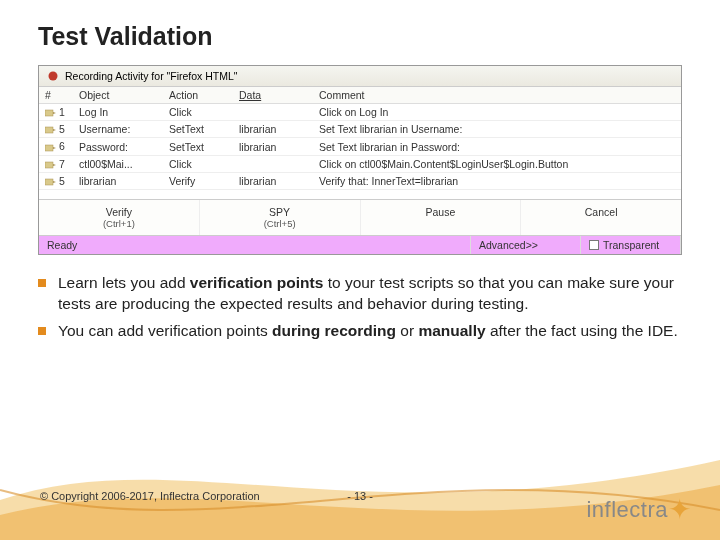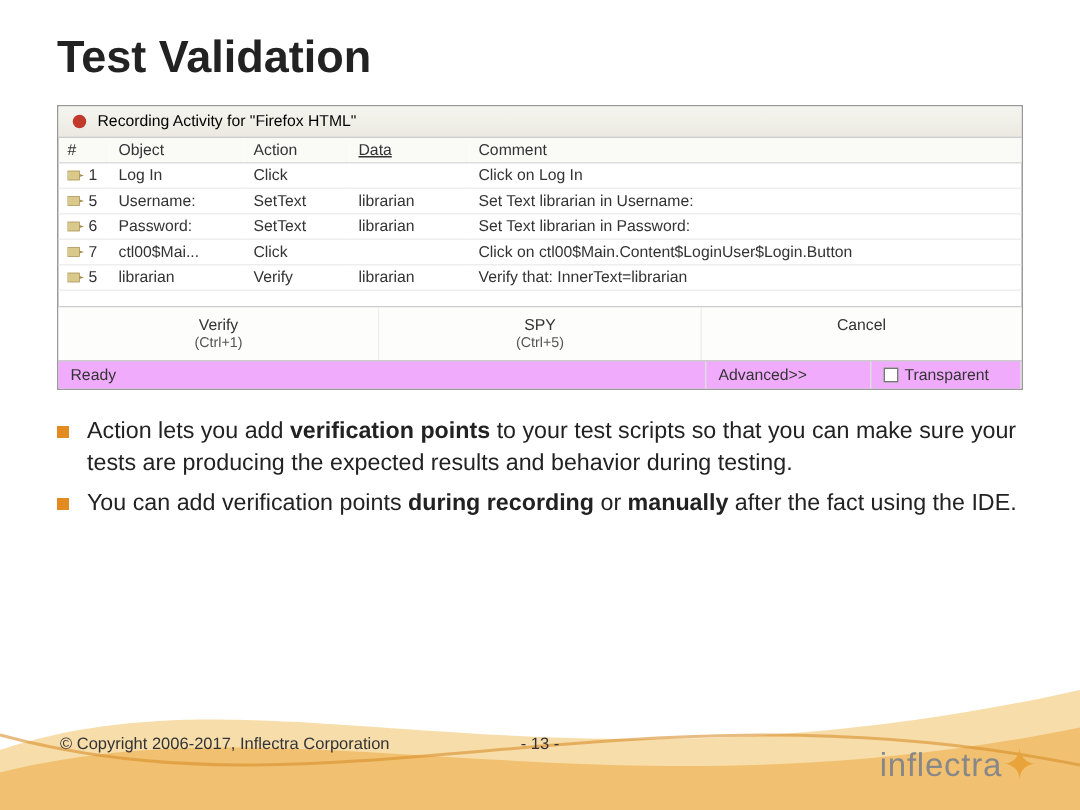--- a/index.html
+++ b/index.html
@@ -1,18 +1,18 @@
 <!DOCTYPE html>
 <html><head>
 <meta charset="utf-8">
 <style>
   * { margin: 0; padding: 0; box-sizing: border-box; }
   body { width: 720px; height: 540px; background: #fff; font-family: Arial, sans-serif; position: relative; overflow: hidden; }
   .slide { width: 720px; height: 540px; position: relative; padding: 22px 38px 0 38px; }
-  .slide-title { font-size: 30px; font-weight: bold; color: #222; margin-bottom: 14px; }
+  .slide-title { font-size: 25px; font-weight: bold; color: #222; margin-bottom: 14px; }
   .window { border: 1px solid #999; background: #fff; font-size: 10.5px; }
   .window-titlebar { background: linear-gradient(#f5f5f0,#ebe9e0); padding: 4px 8px; display: flex; align-items: center; gap: 6px; border-bottom: 1px solid #ccc; }
   .win-icon { width: 12px; height: 12px; display: inline-block; }
   .win-icon svg { width: 12px; height: 12px; }
   .table { width: 100%; border-collapse: collapse; }
   .table th, .table td { text-align: left; padding: 2px 6px; font-weight: normal; font-size: 10.5px; color: #333; border-bottom: 1px solid #eee; white-space: nowrap; overflow: hidden; }
   .table th { background: #fafaf7; border-bottom: 1px solid #ddd; color: #333; }
   .col-num { width: 34px; }
   .col-obj { width: 90px; }
   .col-act { width: 70px; }
@@ -115,35 +115,36 @@
             <td>Verify</td>
             <td>librarian</td>
             <td>Verify that: InnerText=librarian</td>
           </tr>
         </tbody>
       </table>
     </div>
     <div class="btnbar">
       <div class="btn"><span>Verify</span><span class="btn-sub">(Ctrl+1)</span></div>
       <div class="btn"><span>SPY</span><span class="btn-sub">(Ctrl+5)</span></div>
+      <div class="btn"><span>Pause</span><span class="btn-sub"></span></div>
       <div class="btn"><span>Cancel</span><span class="btn-sub"></span></div>
     </div>
     <div class="statusbar">
       <div class="cell status-ready">Ready</div>
       <div class="cell status-adv">Advanced&gt;&gt;</div>
       <div class="cell status-trans">
         <span class="chk"></span>
         <span>Transparent</span>
       </div>
     </div>
   </div>
 
   <ul class="bullets">
     <li>
-      <span>Action lets you add </span><b>verification points</b><span> to your test scripts so that you can make sure your tests are producing the expected results and behavior during testing.</span>
+      <span>Learn lets you add </span><b>verification points</b><span> to your test scripts so that you can make sure your tests are producing the expected results and behavior during testing.</span>
     </li>
     <li>
       <span>You can add verification points </span><b>during recording</b><span> or </span><b>manually</b><span> after the fact using the IDE.</span>
     </li>
   </ul>
 </div>
 
 <svg class="wave" viewBox="0 0 720 110" preserveAspectRatio="none">
   <path d="M0,70 C180,10 360,110 720,30 L720,110 L0,110 Z" fill="#f6d79b" opacity="0.85"></path>
   <path d="M0,85 C200,35 400,120 720,55 L720,110 L0,110 Z" fill="#efb75e" opacity="0.75"></path>

